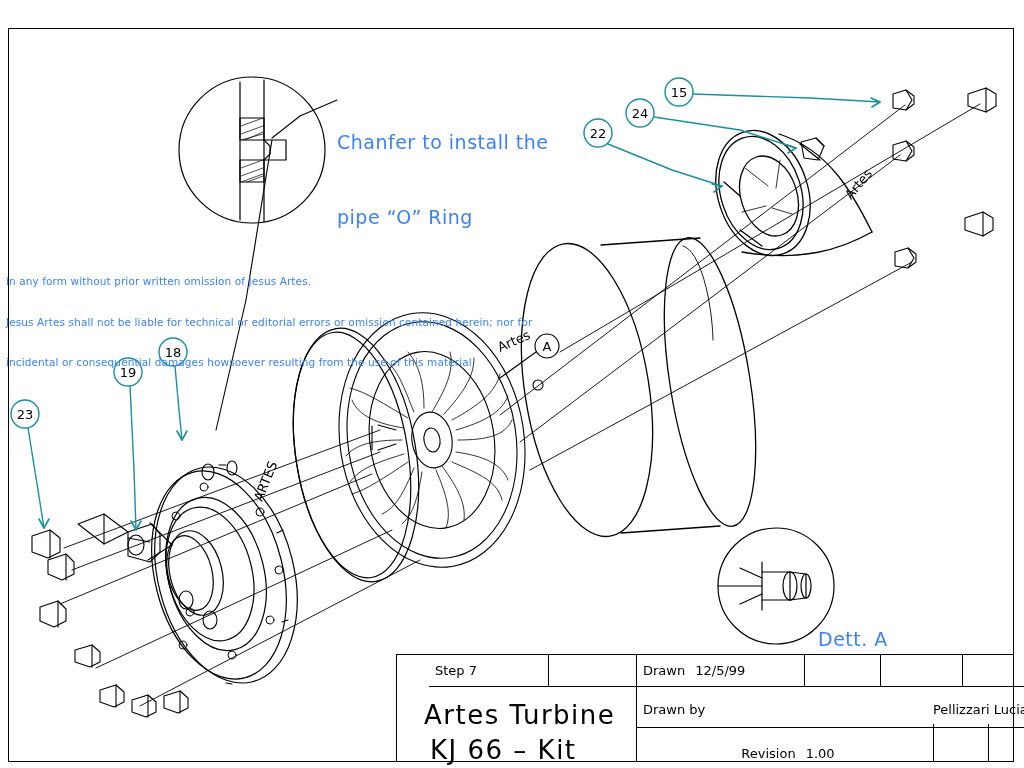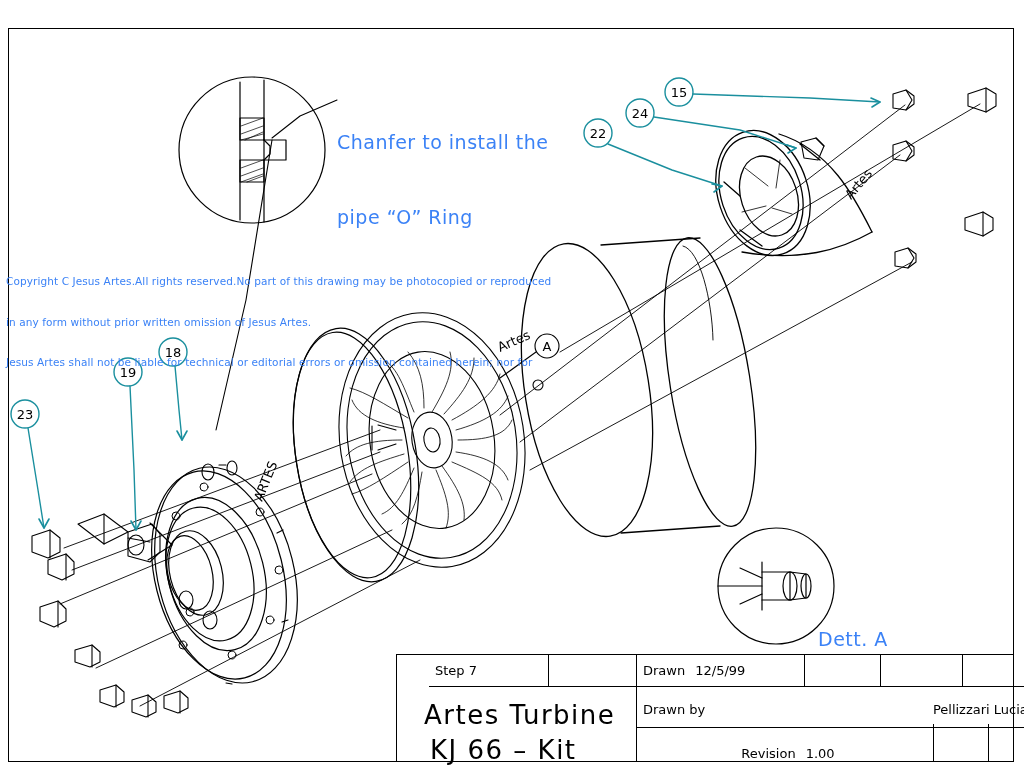--- a/index.html
+++ b/index.html
@@ -326,23 +326,23 @@
 
     </g>
   </svg>
 
   <div class="txt note-callout" style="left:337px; top:80px;">
     <div>Chanfer to install the</div>
     <div>pipe “O” Ring</div>
   </div>
 
   <div class="txt copyright" style="left:6px; top:248px; width:560px;">
-    <div>Copyright C Jesus Artes.All rights reserved.No part of this drawing may be photocopied or reproduced</div>
     <div>in any form without prior written omission of Jesus Artes.</div>
     <div>Jesus Artes shall not be liable for technical or editorial errors or omission contained herein; nor for</div>
+    <div>incidental or consequential damages howsoever resulting from the use of this material.</div>
   </div>
 
   <div class="txt dett" style="left:818px; top:628px;">Dett. A</div>
 
   <div class="tb">
 
     <div class="tb-cell" style="left:0; top:0; width:120px; height:32px;">Step 7</div>
     <div class="tb-cell" style="left:120px; top:0; width:88px; height:32px;"></div>
     <div class="tb-cell" style="left:208px; top:0; width:168px; height:32px;">
       <span>Drawn</span>

